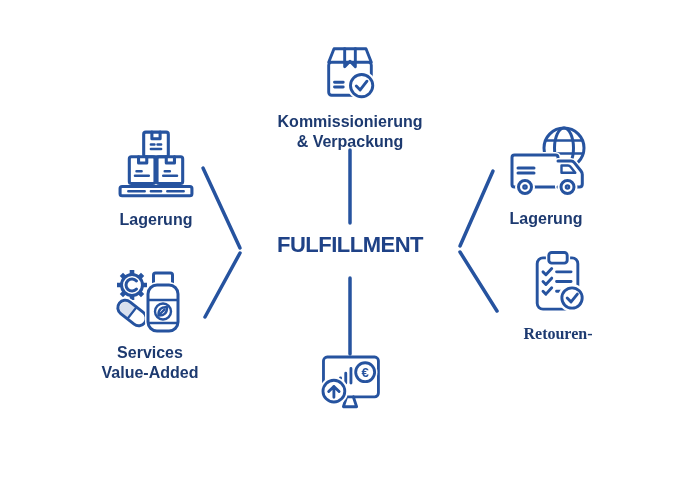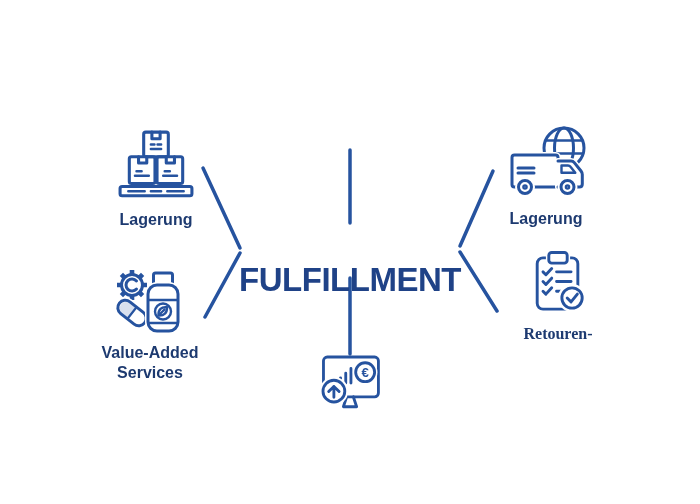--- a/index.html
+++ b/index.html
@@ -14,22 +14,22 @@
     width:700px;height:504px;
     background:var(--background);
     font-family:"Liberation Sans", sans-serif;
     position:relative;overflow:hidden;
   }
   .canvas{position:absolute;inset:0;width:700px;height:504px;}
   .connectors{position:absolute;left:0;top:0;pointer-events:none;}
   .connectors line{stroke:var(--line-stroke);stroke-width:3.5;stroke-linecap:round;}
   .center-title{
     position:absolute;left:350px;top:245px;transform:translate(-50%,-50%);
-    font-size:33px;font-weight:bold;letter-spacing:-0.5px;
-    color:var(--title-text);white-space:nowrap;margin-top:35px;
+    font-size:22px;font-weight:bold;letter-spacing:-0.5px;
+    color:var(--title-text);white-space:nowrap;
   }
   .node{
     position:absolute;display:flex;flex-direction:column;align-items:center;
     text-align:center;
   }
   .node .label{
     margin-top:9px;font-size:16px;font-weight:bold;line-height:1.22;
     color:var(--label-text);
   }
   .node .label span{display:block;}
@@ -58,20 +58,35 @@
     <line x1="350" y1="150" x2="350" y2="223"></line>
     <line x1="350" y1="278" x2="350" y2="354"></line>
     <line x1="203" y1="168" x2="240" y2="248"></line>
     <line x1="240" y1="253" x2="205" y2="317"></line>
     <line x1="493" y1="171" x2="460" y2="246"></line>
     <line x1="460" y1="252" x2="497" y2="311"></line>
   </svg>
 
   <div class="center-title">FULFILLMENT</div>
 
+  <div class="node n-top">
+    <svg class="icon" width="62" height="62" viewBox="0 0 64 64">
+      <path class="s" d="M10 22 L15.5 8 H48.5 L54 22"></path>
+      <rect class="s" x="10" y="22" width="44" height="34" rx="3"></rect>
+      <path class="s" d="M26.5 8 V26.5 L32 21 L37.5 26.5 V8"></path>
+      <path class="s" d="M16 42.5 H25 M16 47.5 H25"></path>
+      <circle class="uf" cx="44" cy="46" r="15"></circle>
+      <circle class="s" cx="44" cy="46" r="11.5"></circle>
+      <path class="s" d="M38.5 46.5 L42.5 50.5 L49.5 41.5"></path>
+    </svg>
+    <div class="label">
+      <span>Kommissionierung</span>
+      <span>&amp; Verpackung</span>
+    </div>
+  </div>
 
   <div class="node n-left-top">
     <svg class="icon" width="78" height="72" viewBox="0 0 76 70">
       <rect class="s" x="26" y="3" width="24" height="24" rx="2"></rect>
       <path class="s" d="M34 3 V9.5 H42 V3"></path>
       <path class="s thin" d="M33 15 H36.5 M39.5 15 H43 M33 19.5 H43"></path>
       <rect class="s" x="12" y="27" width="25" height="26" rx="2"></rect>
       <path class="s" d="M21 27 V33 H29 V27"></path>
       <path class="s thin" d="M19 41 H24 M17.5 45.5 H31"></path>
       <rect class="s" x="39" y="27" width="25" height="26" rx="2"></rect>
@@ -123,22 +138,22 @@
       </g>
       <rect class="s" x="38.5" y="5" width="19" height="12" rx="2"></rect>
       <rect class="u" x="33" y="17" width="30" height="46" rx="9"></rect>
       <rect class="s" x="33" y="17" width="30" height="46" rx="9"></rect>
       <path class="s thin" d="M33.5 32 H62.5 M33.5 55 H62.5"></path>
       <circle class="s thin" cx="48" cy="43.5" r="8"></circle>
       <path class="s thin" d="M43.5 47.5 C43 41.5 46.5 38.6 52 39.3 C52.3 45 49 47.8 43.5 47.5 Z"></path>
       <path class="s thin" d="M44 47 L49.5 41.5"></path>
     </svg>
     <div class="label">
+      <span>Services</span>
       <span>Value-Added</span>
-      <span>Services</span>
     </div>
   </div>
 
   <div class="node n-right-bottom">
     <svg class="icon" width="60" height="64" viewBox="0 0 62 66">
       <rect class="s" x="9.5" y="7" width="42" height="53" rx="6"></rect>
       <rect class="u" x="21.5" y="1.5" width="19" height="11" rx="3"></rect>
       <rect class="s" x="21.5" y="1.5" width="19" height="11" rx="3"></rect>
       <path class="s" d="M15.5 21.5 L18.5 24.5 L24.5 18 M29.5 21.5 H44.5"></path>
       <path class="s" d="M15.5 31.5 L18.5 34.5 L24.5 28 M29.5 31.5 H44.5"></path>

